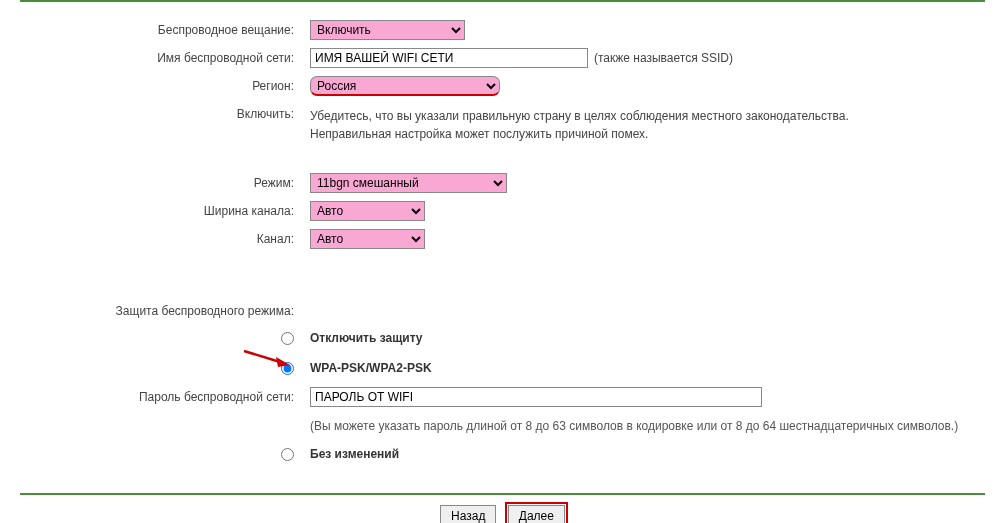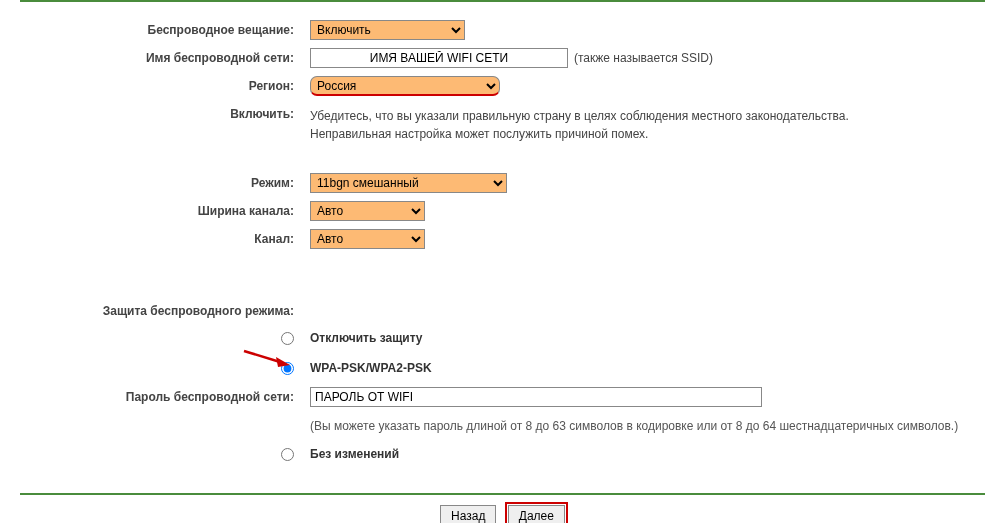--- a/index.html
+++ b/index.html
@@ -26,50 +26,49 @@
     .row {
       display: flex;
       align-items: flex-start;
       margin-bottom: 6px;
       min-height: 22px;
     }
     .label-col {
       width: 290px;
       text-align: right;
       padding-right: 16px;
-      font-weight: bold;
+      font-weight: normal;
       color: #444;
       font-size: 12px;
       padding-top: 3px;
     }
     .control-col {
       flex: 1;
       display: flex;
       align-items: center;
       gap: 6px;
     }
     select {
       font-family: Arial, sans-serif;
       font-size: 12px;
       padding: 1px 2px;
       border: 1px solid #888;
-      background: #fdba74;
+      background: #f9a8d4;
       height: 20px;
     }
     input[type="text"] {
       font-family: Arial, sans-serif;
       font-size: 12px;
       padding: 2px 4px;
       border: 1px solid #888;
       height: 20px;
     }
     .ssid-input {
-      width: 258px;
+      width: 278px;
       border-bottom: 2px solid #c00;
-      text-align: center;
     }
     .region-select {
       width: 190px;
       border-bottom: 2px solid #c00;
       border-radius: 7px;
     }
     .radio-select { width: 155px; }
     .mode-select { width: 197px; }
     .width-select { width: 115px; }
     .channel-select { width: 115px; }

